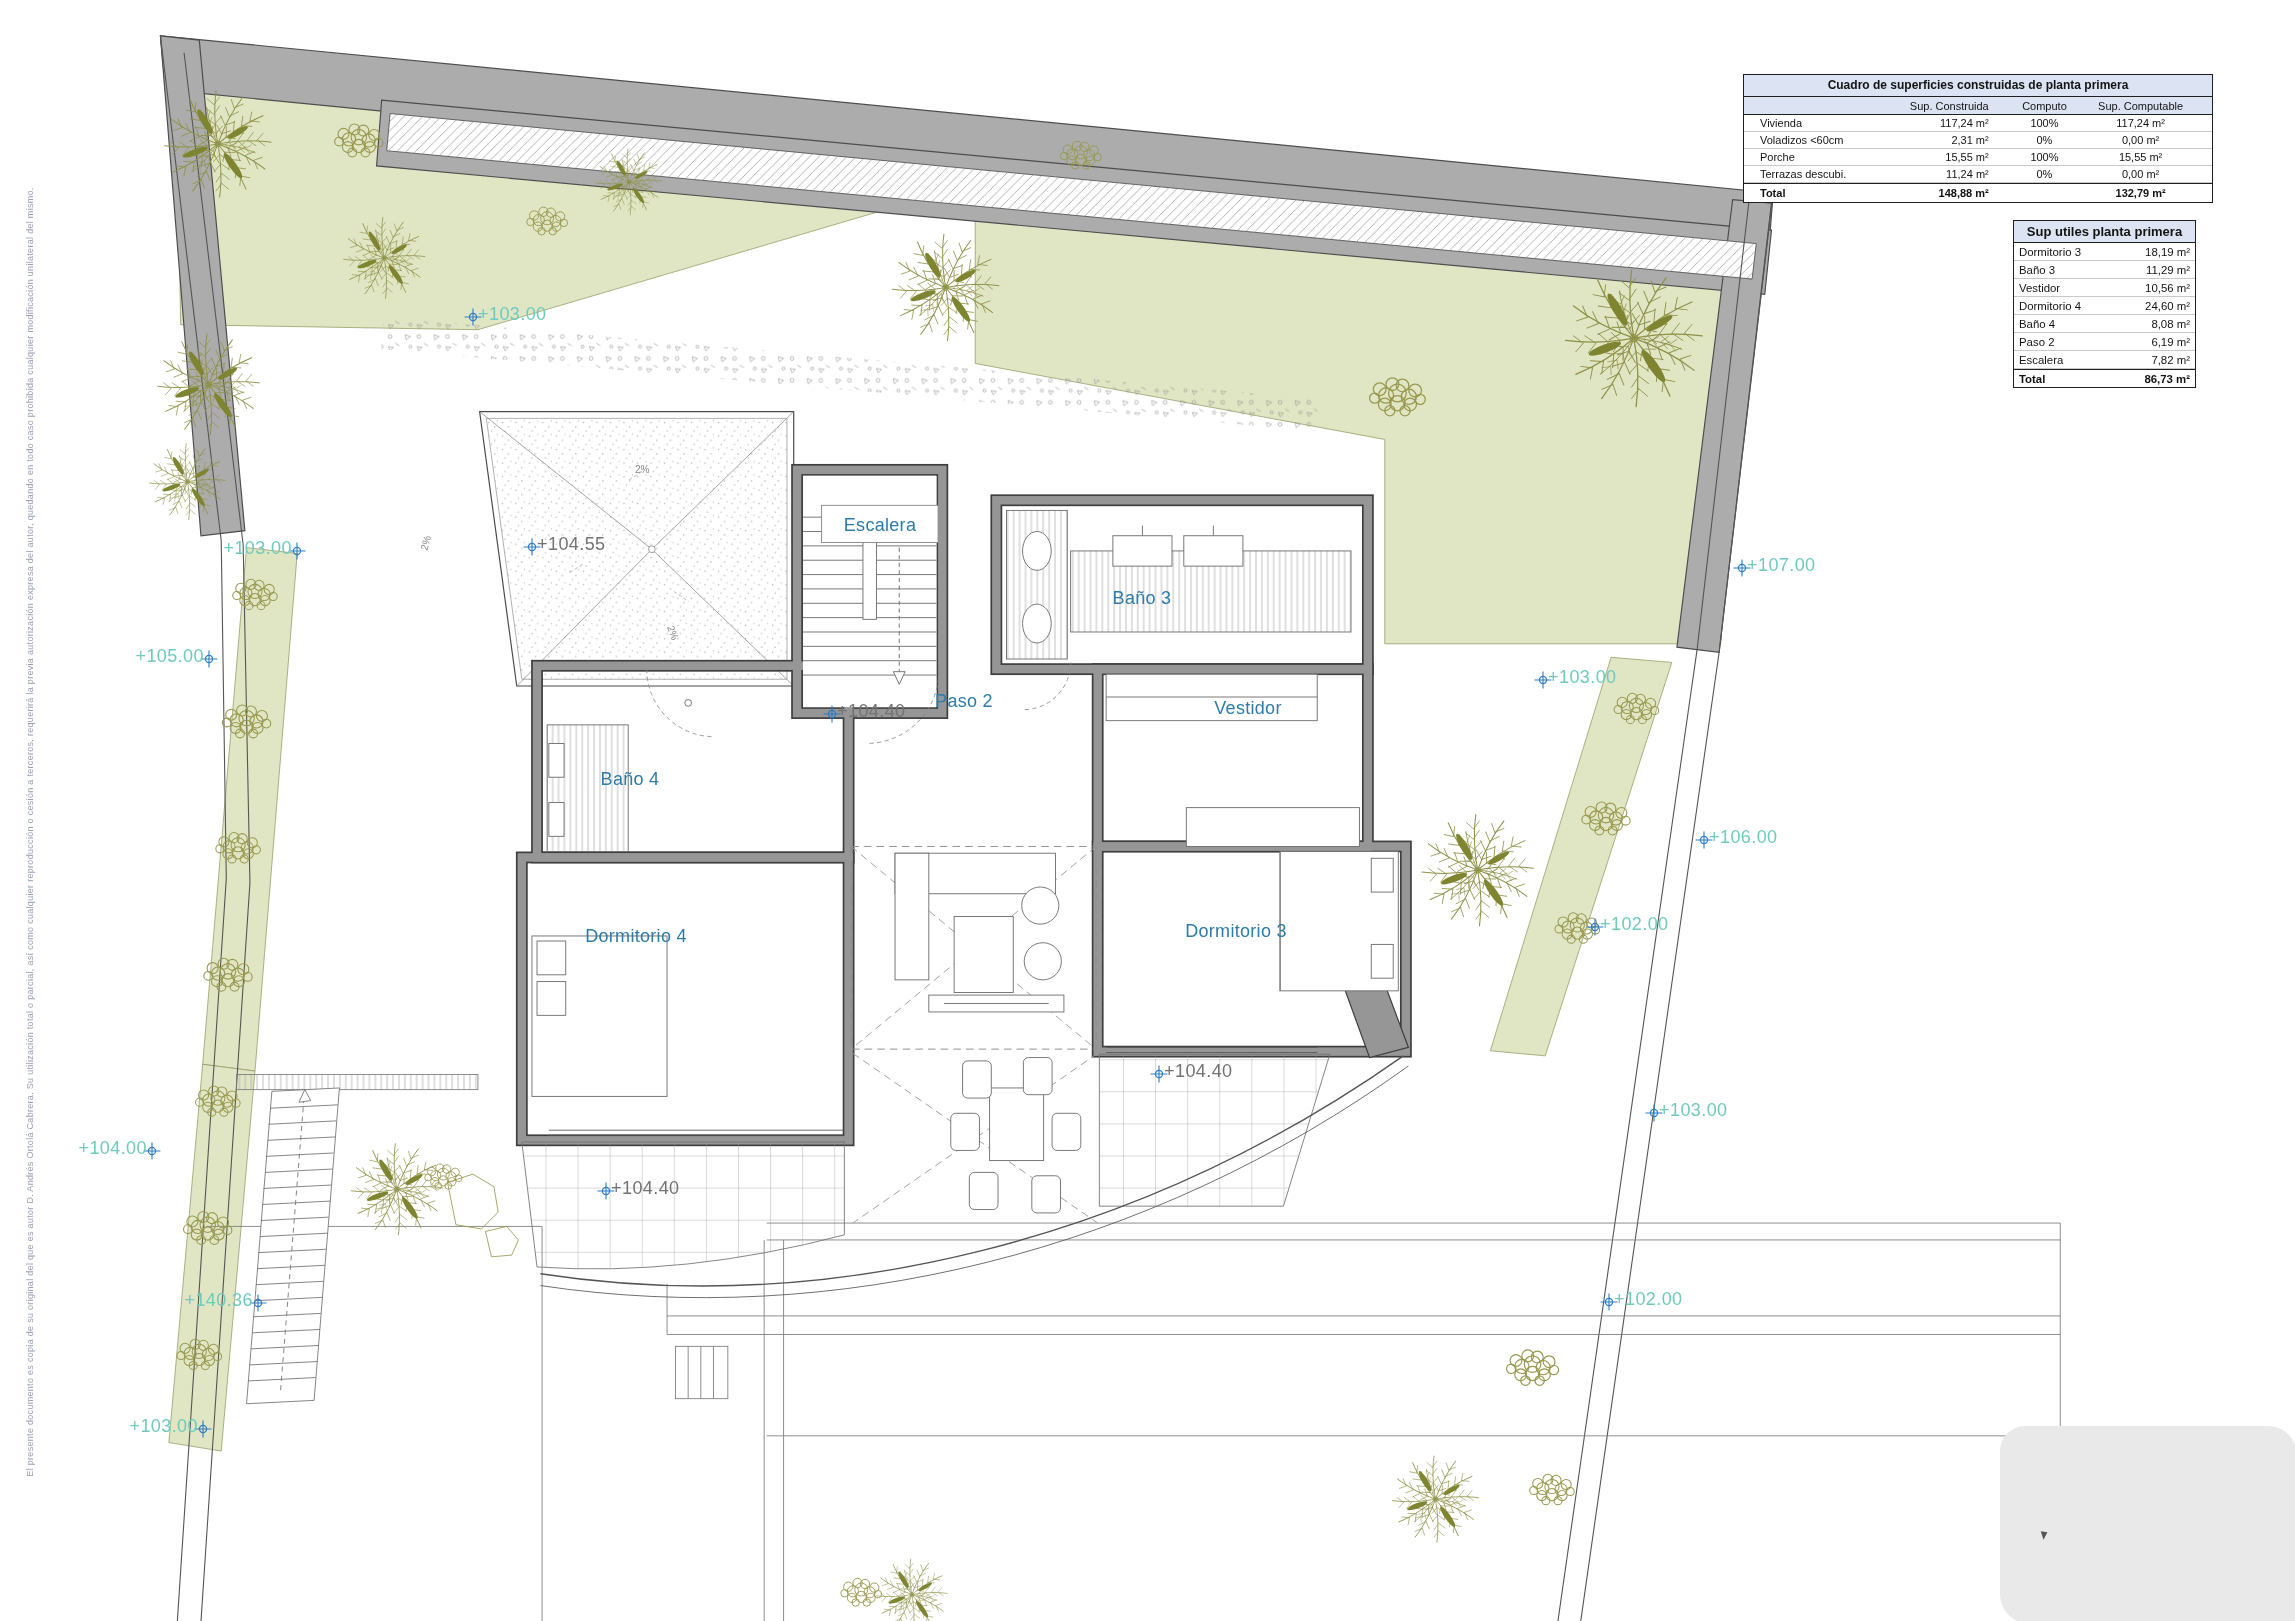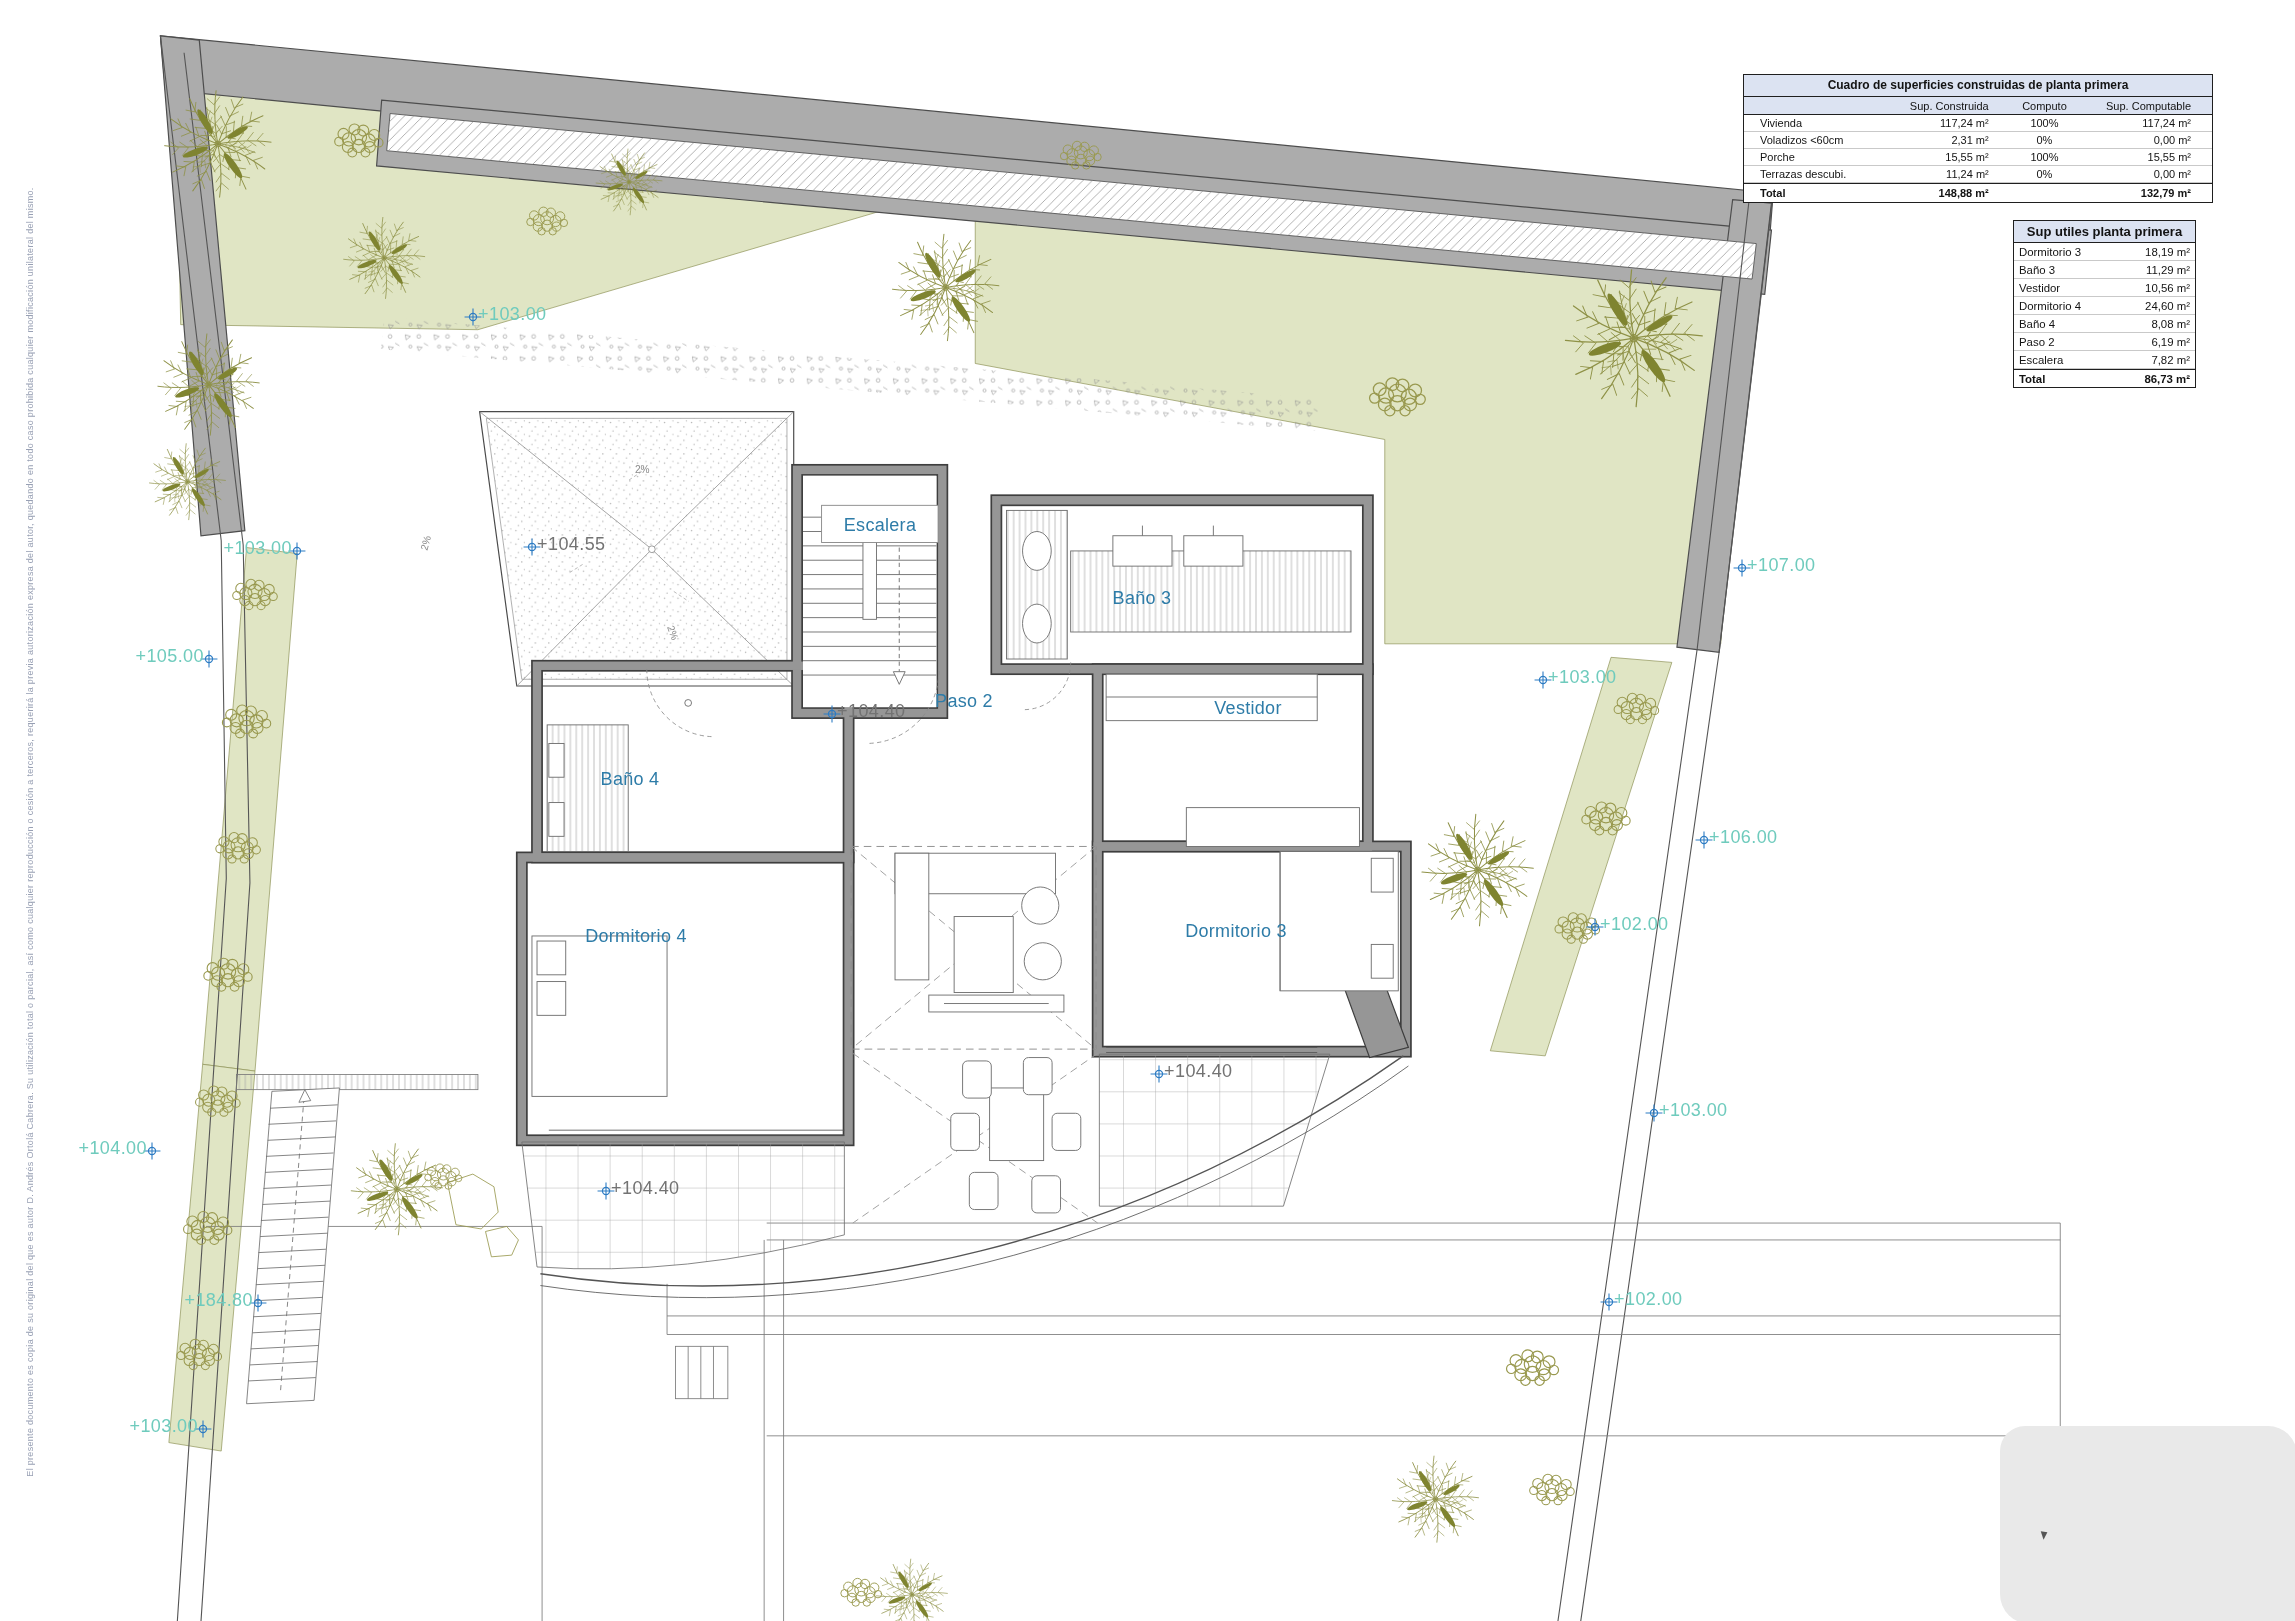--- a/index.html
+++ b/index.html
@@ -22,21 +22,21 @@
 
   
   .tbl{position:absolute;background:#fff;border:1.7px solid #1f1f1f;color:#131313;}
   .tbl .ttitle{background:#dce3f2;font-weight:bold;text-align:center;font-size:12px;line-height:21px;height:21px;border-bottom:1.3px solid #1f1f1f;}
   .trow{display:flex;align-items:center;height:16px;font-size:11px;border-bottom:0.8px solid #c9c9c9;}
   .trow.hdr{background:#dce3f2;border-bottom:1.3px solid #1f1f1f;height:17px;}
   .trow.total{font-weight:bold;border-top:1.4px solid #1f1f1f;border-bottom:none;height:18px;}
   .c1{width:127px;padding-left:5px;text-align:left;margin-left:11px;}
   .c2{width:118px;text-align:right;padding-right:10px;}
   .c3{width:98px;text-align:center;}
-  .c4{width:108px;text-align:right;padding-right:21px;}
+  .c4{width:108px;text-align:center;padding-right:21px;}
   .u-n{width:101px;padding-left:5px;text-align:left;}
   .u-v{flex:1;text-align:right;padding-right:5px;}
   #tbl-useful .trow{height:17px;font-size:11.4px;}
   #tbl-useful .ttitle{font-size:13px;}
 
   
   .disclaimer{position:absolute;left:25px;top:832px;transform-origin:0 0;transform:rotate(-90deg) translateX(-50%);
     white-space:nowrap;font-size:9px;color:#98a0b4;letter-spacing:0.3px;}
 
   
@@ -432,21 +432,21 @@
         <circle r="4.2" fill="none" stroke="currentColor" stroke-width="1.5"></circle>
         <path d="M0,-10 V10 M-10,0 H10" stroke="currentColor" stroke-width="1.3"></path>
       </svg>
     <span class="mtext">+104.00</span>
   </div>
   <div class="marker site side-l" style="left:258px;top:1303px;">
     <svg class="xicon" width="18.6" height="18.6" viewBox="-11 -11 22 22">
         <circle r="4.2" fill="none" stroke="currentColor" stroke-width="1.5"></circle>
         <path d="M0,-10 V10 M-10,0 H10" stroke="currentColor" stroke-width="1.3"></path>
       </svg>
-    <span class="mtext">+184.80</span>
+    <span class="mtext">+140.36</span>
   </div>
   <div class="marker site side-l" style="left:203px;top:1429px;">
     <svg class="xicon" width="18.6" height="18.6" viewBox="-11 -11 22 22">
         <circle r="4.2" fill="none" stroke="currentColor" stroke-width="1.5"></circle>
         <path d="M0,-10 V10 M-10,0 H10" stroke="currentColor" stroke-width="1.3"></path>
       </svg>
     <span class="mtext">+103.00</span>
   </div>
 
   <div id="tbl-constructed" class="tbl" style="left:1743px;top:74px;width:468px;">

